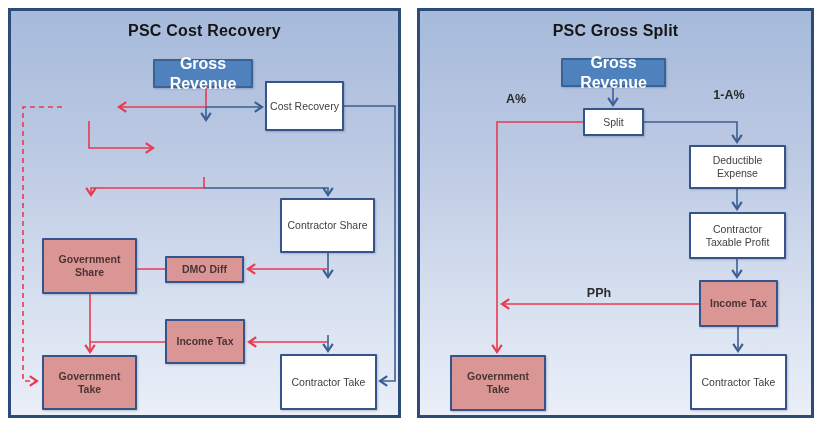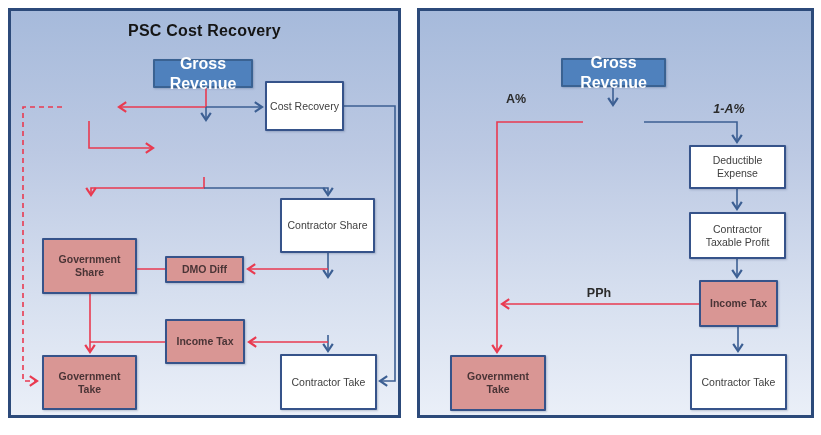--- a/index.html
+++ b/index.html
@@ -82,20 +82,21 @@
     <div class="node" style="left:254px;top:70px;width:79px;height:50px;">Cost Recovery</div>
     <div class="node pink" style="left:31px;top:187px;width:95px;height:56px;margin-top:40px;">Government Share</div>
     <div class="node" style="left:269px;top:187px;width:95px;height:55px;">Contractor Share</div>
     <div class="node pink" style="left:154px;top:245px;width:79px;height:27px;">DMO Diff</div>
     <div class="node pink" style="left:154px;top:308px;width:80px;height:45px;">Income Tax</div>
     <div class="node pink" style="left:31px;top:344px;width:95px;height:55px;">Government Take</div>
     <div class="node" style="left:269px;top:343px;width:97px;height:56px;">Contractor Take</div>
   </section>
 
   <section class="panel" style="left:417px;top:8px;width:397px;height:410px;">
+    <h1 class="panel-title">PSC Gross Split</h1>
 
     <svg class="wires" width="397" height="410" viewBox="0 0 397 410">
       <defs>
         <marker id="arR2" viewBox="0 0 10 10" refX="7" refY="5" markerWidth="7.5" markerHeight="7.5" orient="auto">
           <path d="M1,1 L7,5 L1,9" fill="none" stroke="#e93a50" stroke-width="1.8"></path>
         </marker>
         <marker id="arB2" viewBox="0 0 10 10" refX="7" refY="5" markerWidth="7.5" markerHeight="7.5" orient="auto">
           <path d="M1,1 L7,5 L1,9" fill="none" stroke="#3c5f93" stroke-width="1.8"></path>
         </marker>
       </defs>
@@ -109,24 +110,25 @@
       <path d="M317,178 V198" fill="none" stroke="#3c5f93" stroke-width="1.6" marker-end="url(#arB2)"></path>
 
       <path d="M317,248 V266" fill="none" stroke="#3c5f93" stroke-width="1.6" marker-end="url(#arB2)"></path>
 
       <path d="M318,316 V340" fill="none" stroke="#3c5f93" stroke-width="1.6" marker-end="url(#arB2)"></path>
 
       <path d="M279,293 H82" fill="none" stroke="#e93a50" stroke-width="1.6" marker-end="url(#arR2)"></path>
     </svg>
 
     <div class="node blue" style="left:141px;top:47px;width:105px;height:29px;">Gross Revenue</div>
+    <div class="node" style="left:163px;top:97px;width:61px;height:28px;">Split</div>
     <div class="node" style="left:269px;top:134px;width:97px;height:44px;">Deductible Expense</div>
     <div class="node" style="left:269px;top:201px;width:97px;height:47px;">Contractor Taxable Profit</div>
     <div class="node pink" style="left:279px;top:269px;width:79px;height:47px;">Income Tax</div>
     <div class="node pink" style="left:30px;top:344px;width:96px;height:56px;">Government Take</div>
     <div class="node" style="left:270px;top:343px;width:97px;height:56px;">Contractor Take</div>
 
     <div class="edge-label" style="left:76px;top:81px;width:40px;">A%</div>
-    <div class="edge-label" style="left:284px;top:91px;width:50px;font-style:italic;">1-A%</div>
+    <div class="edge-label" style="left:284px;top:77px;width:50px;">1-A%</div>
     <div class="edge-label" style="left:159px;top:275px;width:40px;">PPh</div>
   </section>
 
 </div>
 
 </body></html>

